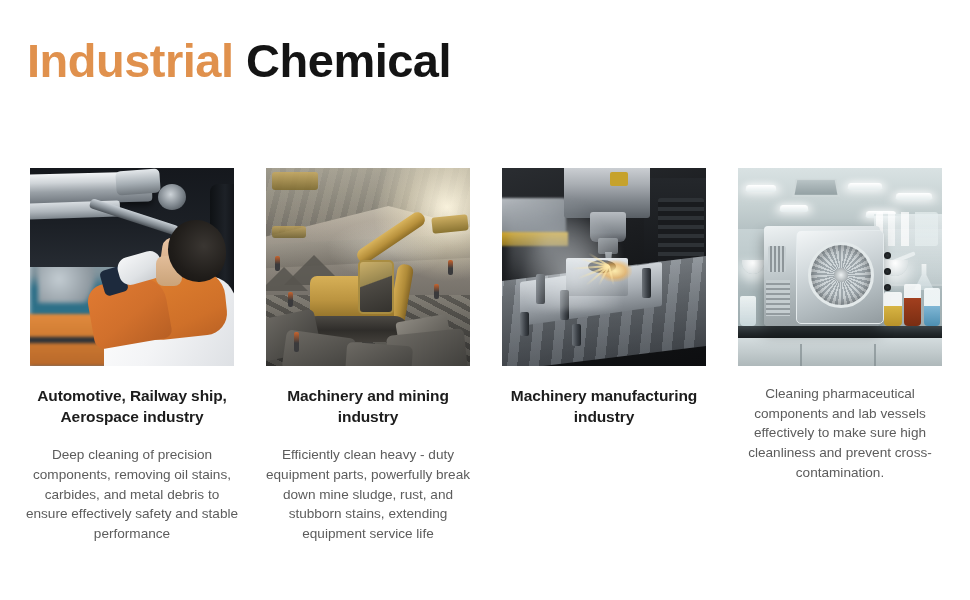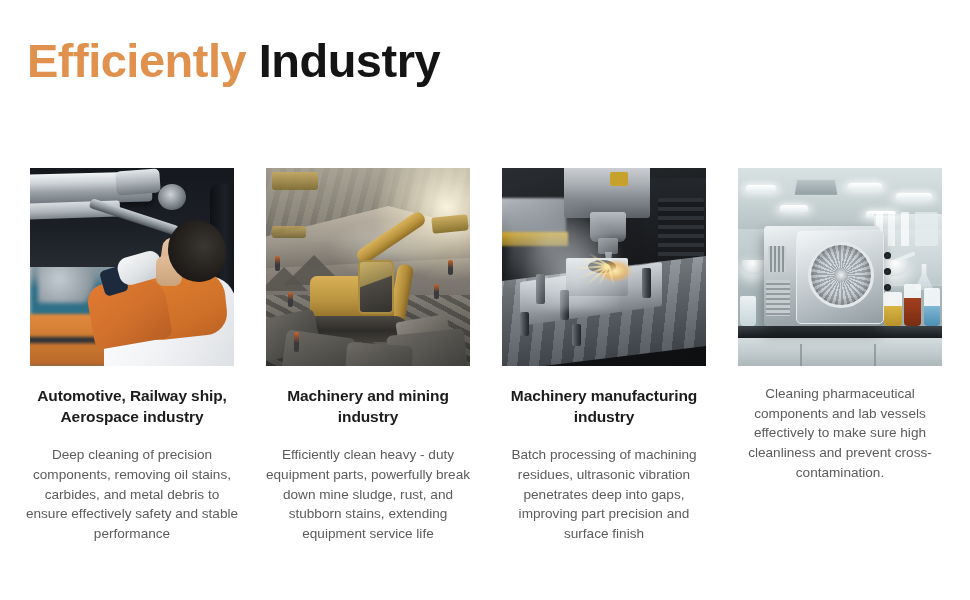--- a/index.html
+++ b/index.html
@@ -548,22 +548,22 @@
   .lab-flask {
     position:absolute; left:176px; top:96px; width:20px; height:26px;
     background:linear-gradient(180deg,rgba(255,255,255,.7),rgba(205,218,222,.8));
     clip-path:polygon(38% 0,62% 0,62% 42%,100% 100%,0 100%,38% 42%);
   }
 </style>
 </head>
 <body>
 
 <h1 class="page-title">
-  <span class="accent">Efficiently</span>
-  <span class="plain">Industry</span>
+  <span class="accent">Industrial</span>
+  <span class="plain">Chemical</span>
 </h1>
 
 <div class="cards">
 
   <div class="card">
     <div class="thumb">
       <div class="auto-bg"></div>
       <div class="auto-garage"></div>
       <div class="auto-lift"></div>
       <div class="auto-cabinet"></div>
@@ -646,21 +646,20 @@
       <div class="cnc-spark-core"></div>
       <div class="cnc-spark" style="transform:rotate(28deg)"></div>
       <div class="cnc-spark" style="transform:rotate(50deg);height:30px"></div>
       <div class="cnc-spark" style="transform:rotate(68deg);height:34px"></div>
       <div class="cnc-spark" style="transform:rotate(86deg);height:38px"></div>
       <div class="cnc-spark" style="transform:rotate(104deg);height:30px"></div>
       <div class="cnc-spark" style="transform:rotate(-14deg);height:20px"></div>
       <div class="cnc-spark" style="transform:rotate(122deg);height:24px"></div>
     </div>
     <div class="card-title">Machinery manufacturing industry</div>
-    <div class="card-desc">Batch processing of machining residues, ultrasonic vibration penetrates deep into gaps, improving part precision and surface finish</div>
   </div>
 
   <div class="card">
     <div class="thumb">
       <div class="lab-bg"></div>
       <div class="lab-wall"></div>
       <div class="lab-ceiling"></div>
       <div class="lab-vent"></div>
       <div class="lab-panel p1"></div>
       <div class="lab-panel p2"></div>

